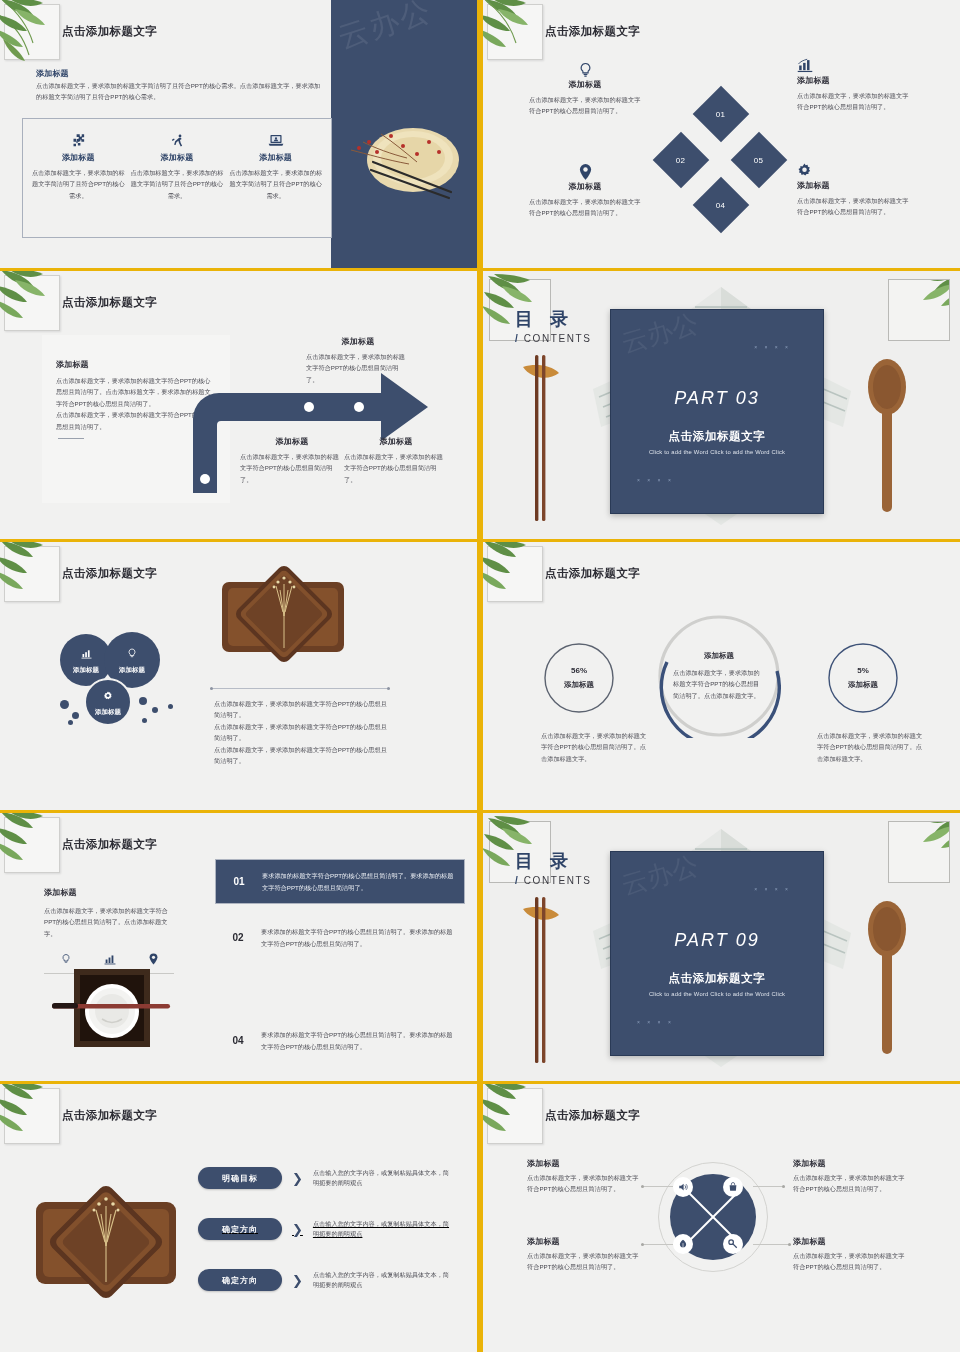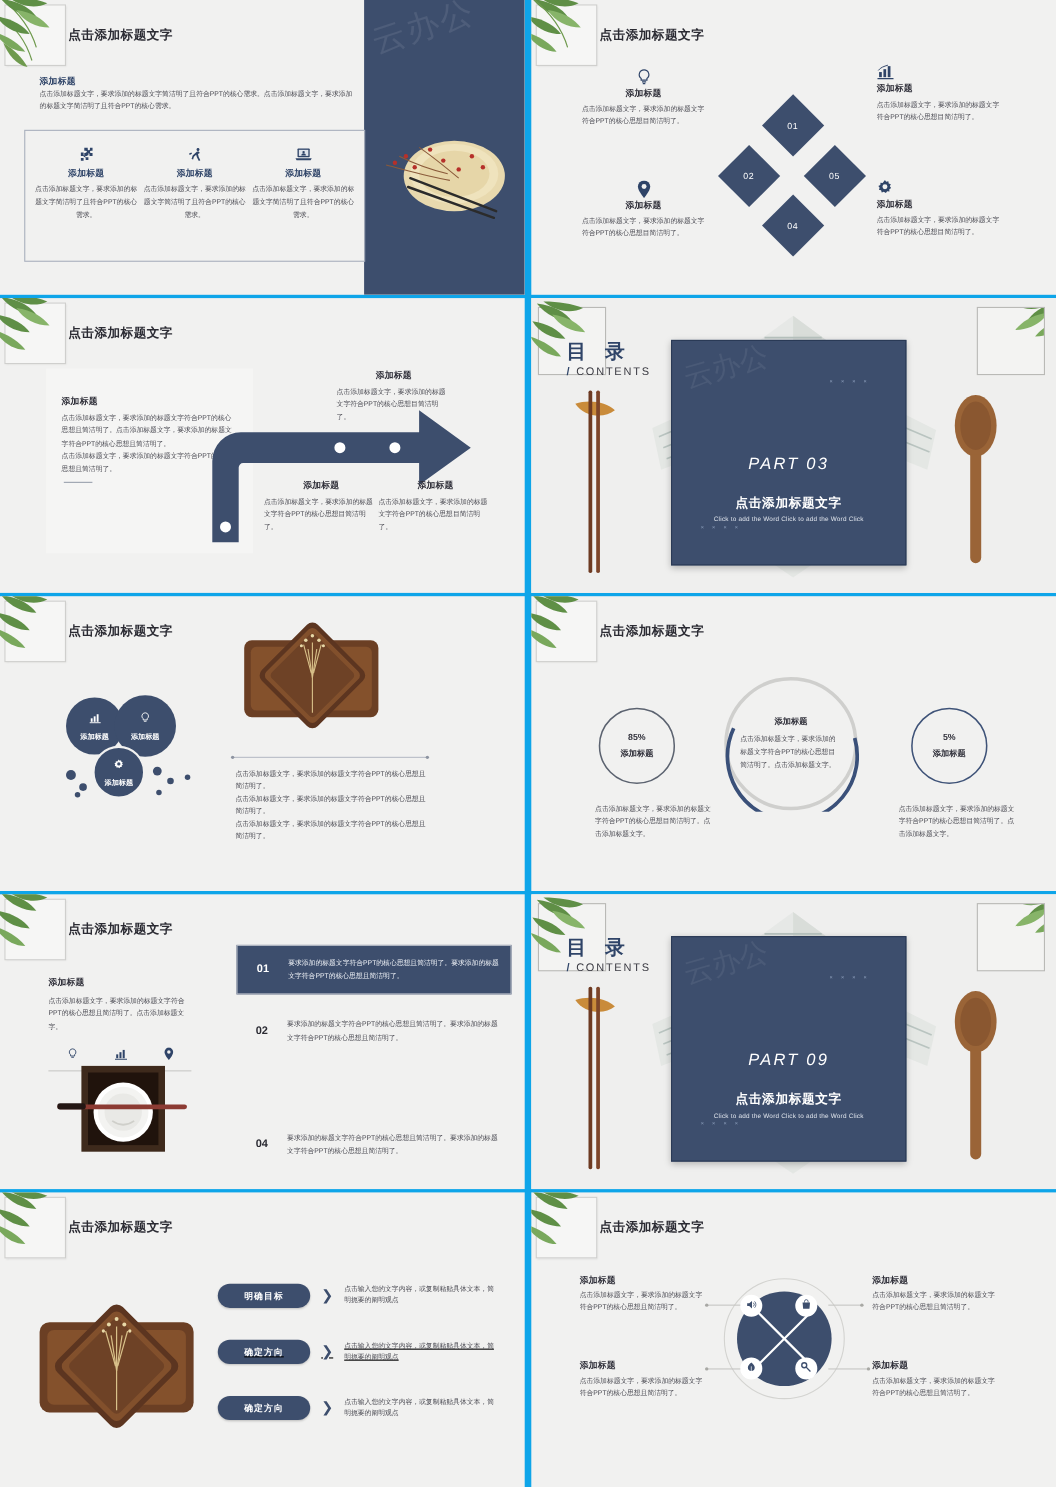--- a/index.html
+++ b/index.html
@@ -8,21 +8,21 @@
     width:960px; height:1352px;
     font-family:"Liberation Sans","DejaVu Sans",sans-serif;
     overflow:hidden;
   }
   .deck{
     width:960px; height:1352px;
     display:grid;
     grid-template-columns:477px 477px;
     grid-template-rows:268px 268px 268px 268px 270px;
     gap:3px 6px;
-    background:#0ea5e9;
+    background:#eab308;
   }
   .slide{
     position:relative;
     background:#f1f1f0;
     overflow:hidden;
   }
   
   .badge{
     position:absolute; left:4px; top:4px;
     width:56px; height:56px;
@@ -108,21 +108,21 @@
     background:#3d4e6d; border:1px solid #243css; border:1px solid #2a3a56;
     box-shadow:0 2px 6px rgba(0,0,0,.25);
     color:#fff; text-align:center; overflow:hidden;
   }
   .part-card .wm{
     position:absolute; left:10px; top:6px; font-size:26px;
     color:rgba(255,255,255,.07); transform:rotate(-16deg);
     font-family:"Liberation Serif",serif;
   }
   .part-no{
-    margin-top:103px; font-size:15px; font-style:italic; letter-spacing:2px;
+    margin-top:78px; font-size:18px; font-style:italic; letter-spacing:2px;
     font-family:"Liberation Sans",sans-serif; font-weight:500;
   }
   .part-h{ margin-top:20px; font-size:11.5px; font-weight:bold; letter-spacing:.6px;}
   .part-s{ margin-top:5px; font-size:5.8px; color:#dfe4ec; letter-spacing:.2px;}
   .xdots{ position:absolute; font-size:5px; color:#8ea0bd; letter-spacing:3px; }
   
   .cir{
     position:absolute; border-radius:50%; background:#3d4e6d; color:#fff;
     display:flex; flex-direction:column; align-items:center; justify-content:center;
   }
@@ -563,21 +563,21 @@
         </g>
       </svg>
     </div>
     <div class="s-title">点击添加标题文字</div>
 
     <div class="ringwrap" style="left:60px; top:100px; width:72px; height:72px;">
       <svg width="72" height="72" viewBox="0 0 72 72">
           <circle cx="36" cy="36" r="34" fill="none" stroke="#5c6370" stroke-width="1.4"></circle>
         </svg>
       <div class="ring-txt">
-        <div class="pc">85%</div>
+        <div class="pc">56%</div>
         <div class="pl">添加标题</div>
       </div>
     </div>
     <div class="body" style="position:absolute; left:58px; top:188px; width:108px;">点击添加标题文字，要求添加的标题文字符合PPT的核心思想目简洁明了。点击添加标题文字。</div>
 
     <div class="ringwrap" style="left:174px; top:72px; width:124px; height:124px;">
       <svg width="124" height="124" viewBox="0 0 124 124">
         <circle cx="62" cy="62" r="59" fill="none" stroke="#cfcfcd" stroke-width="3.2"></circle>
         <path d="M 120.0 57.0 A 59 59 0 1 1 10.0 48.0" fill="none" stroke="#3a5079" stroke-width="3.4" stroke-linecap="butt"></path>
       </svg>

